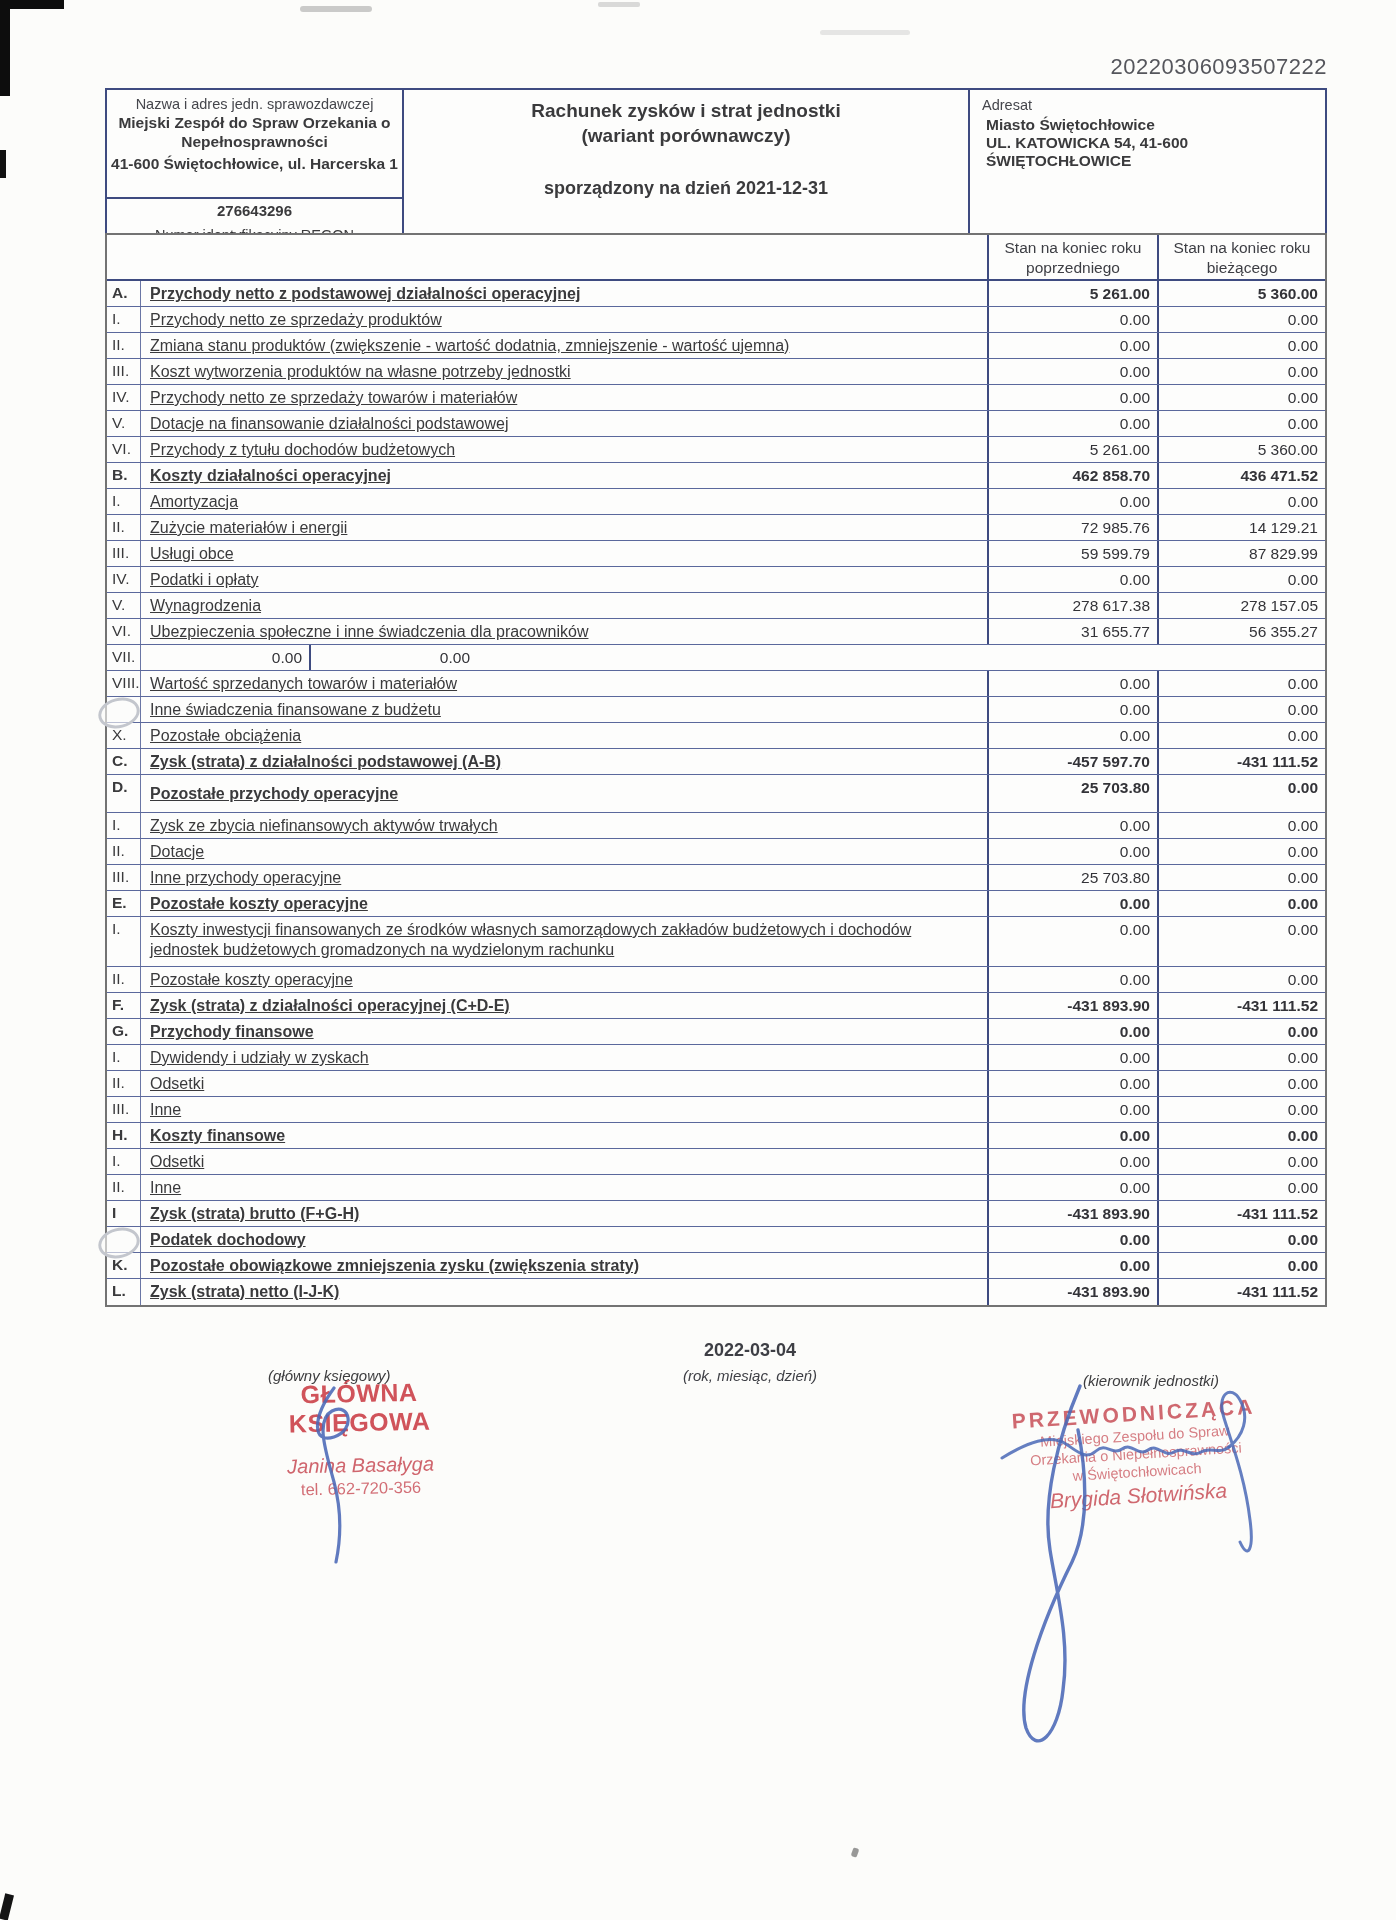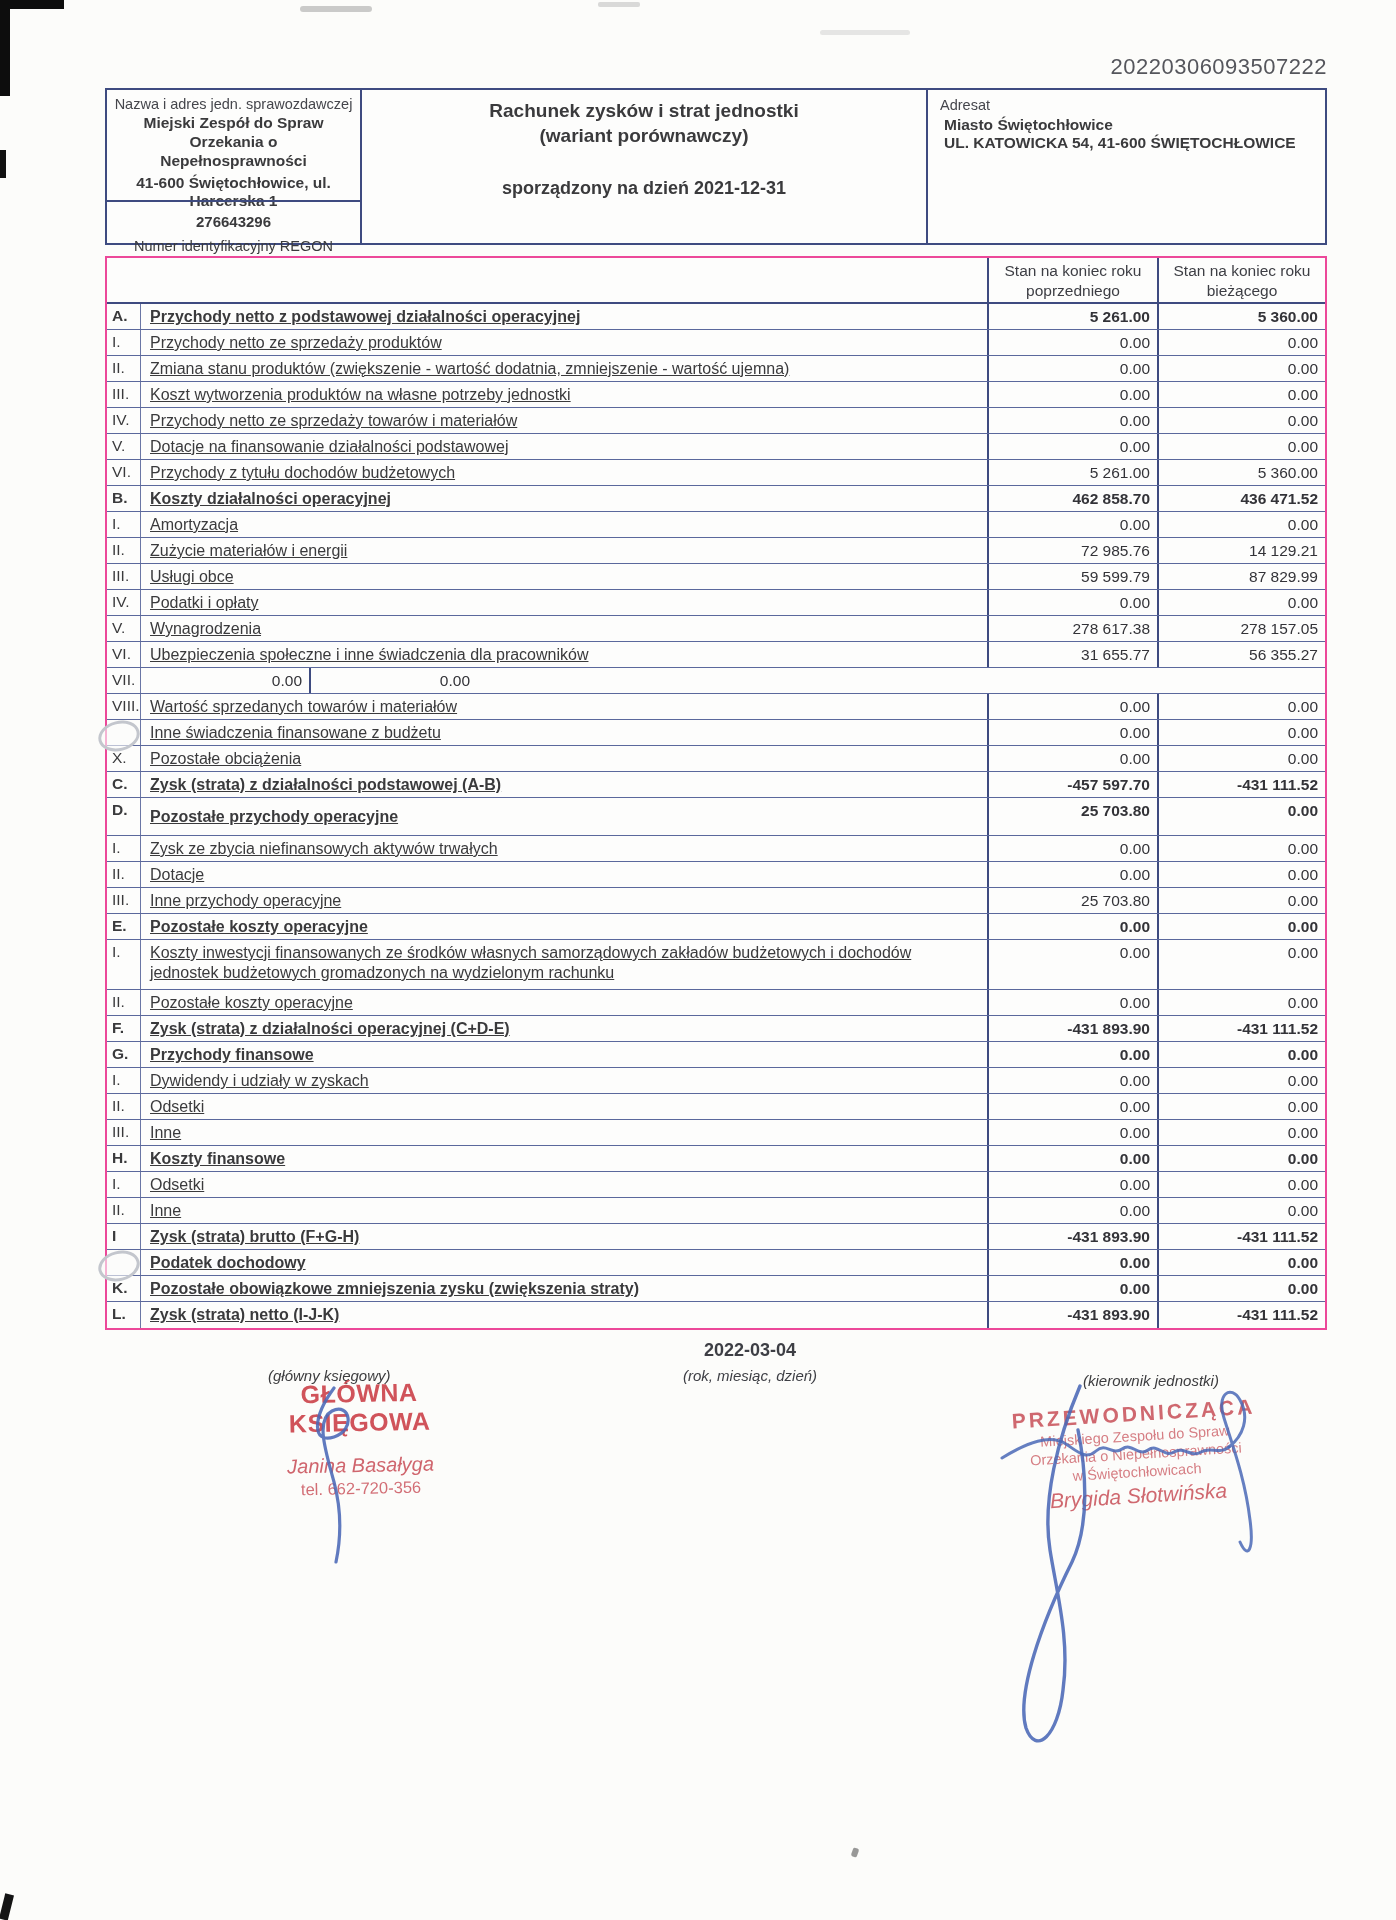--- a/index.html
+++ b/index.html
@@ -22,39 +22,39 @@
   
   .doc-number{position:absolute;top:54px;left:957px;width:370px;text-align:right;
     font-size:22px;color:#55565c;letter-spacing:.5px;}
 
   
   .header-table{
     position:absolute;left:105px;top:88px;width:1222px;height:157px;
     border:2px solid #3e4b80;box-sizing:border-box;display:flex;background:#fdfdfc;
   }
   .hbox{box-sizing:border-box;height:100%;}
-  .hbox-left{width:255px;border-right:2px solid #3e4b80;display:flex;flex-direction:column;text-align:center;}
+  .hbox-left{width:297px;border-right:2px solid #3e4b80;display:flex;flex-direction:column;text-align:center;}
   .hbox-left-top{height:110px;padding-top:6px;box-sizing:border-box;}
-  .hbox-left-bottom{border-top:2px solid #3e4b80;flex:1;padding-top:11px;}
+  .hbox-left-bottom{border-top:2px solid #3e4b80;flex:1;padding-top:3px;}
   .hbox-center{width:566px;border-right:2px solid #3e4b80;text-align:center;padding-top:9px;box-sizing:border-box;}
   .hbox-right{flex:1;padding:7px 10px 0 12px;box-sizing:border-box;}
   .h-caption{font-size:14.5px;color:#45464c;}
   .h-name{font-size:15.5px;font-weight:bold;line-height:1.22;margin-top:2px;}
   .h-addr{font-size:15.5px;font-weight:bold;margin-top:3px;}
   .h-regon{font-size:15px;font-weight:bold;}
   .h-regon-cap{font-size:14.5px;margin-top:8px;}
   .h-title{font-size:19px;font-weight:bold;line-height:1.3;}
   .h-prepared{font-size:18px;font-weight:bold;margin-top:30px;}
   .h-adresat-name{font-size:15.5px;font-weight:bold;margin-top:3px;margin-left:4px;}
   .h-adresat-addr{font-size:15.5px;font-weight:bold;margin-left:4px;}
 
   
   .main-table{
-    position:absolute;left:105px;top:256px;width:1222px;
-    border:2px solid #ec4899;box-sizing:border-box;background:#fdfdfc;
+    position:absolute;left:105px;top:233px;width:1222px;
+    border:2px solid #737373;box-sizing:border-box;background:#fdfdfc;
   }
   .thead{display:flex;border-bottom:2px solid #3e4b80;height:46px;box-sizing:border-box;}
   .th-empty{width:882px;border-right:2px solid #3e4b80;box-sizing:border-box;}
   .th-col{width:170px;border-right:2px solid #3e4b80;box-sizing:border-box;
     font-size:15.5px;text-align:center;padding-top:3px;line-height:1.28;color:#3d3e44;}
   .th-col:last-child{border-right:none;flex:1;}
   .trow{display:flex;border-bottom:1px solid #5b689c;box-sizing:border-box;min-height:26px;position:relative;}
   .trow:last-child{border-bottom:none;}
   .c-num{width:34px;border-right:1px solid #6a76a5;box-sizing:border-box;
     font-size:15.5px;padding:3px 0 1px 5px;}

